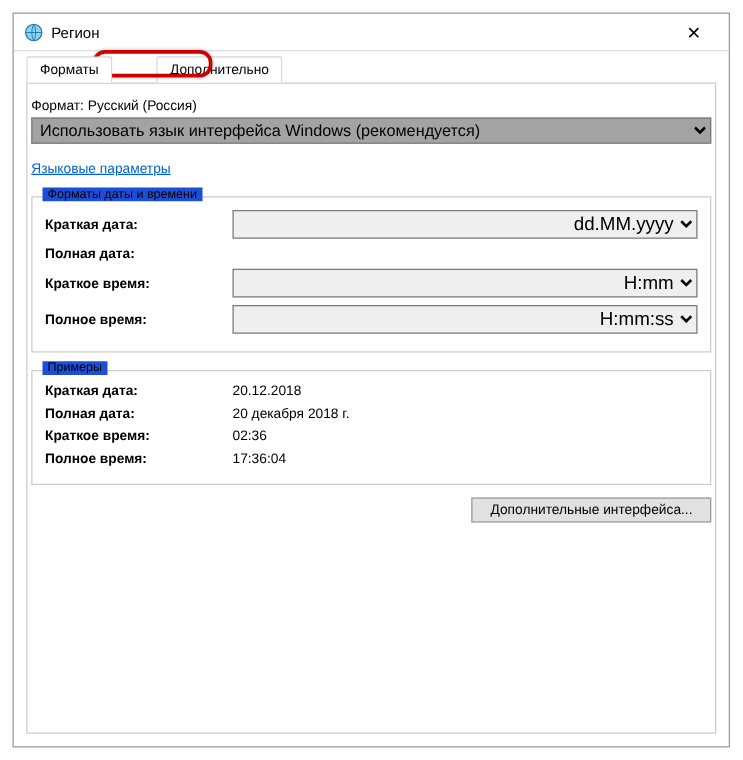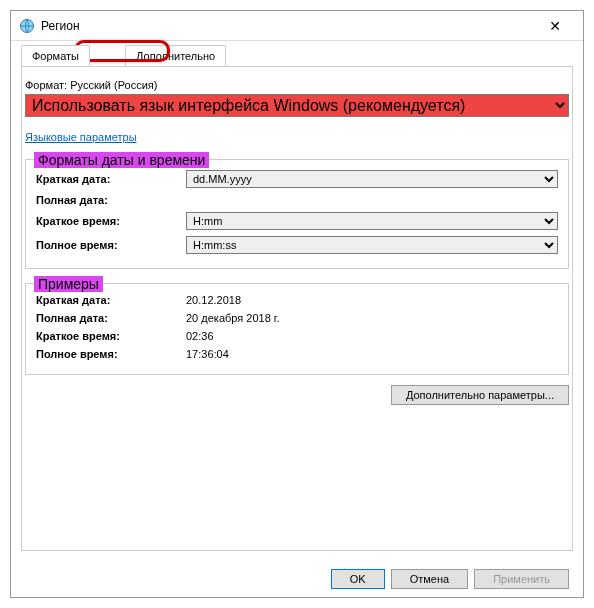--- a/index.html
+++ b/index.html
@@ -8,28 +8,28 @@
 .titlebar { height: 30px; display: flex; align-items: center; padding: 0 8px; border-bottom: 1px solid #ddd; }
 .titlebar .icon { width: 16px; height: 16px; margin-right: 6px; }
 .titlebar .title { font-size: 12px; flex: 1; }
 .titlebar .close { font-size: 14px; font-family: Arial; width: 40px; text-align: center; cursor: default; }
 .tabs { display: flex; padding: 4px 10px 0 10px; position: relative; gap: 36px; }
 .tab { font-size: 11px; padding: 4px 10px; border: 1px solid #ccc; border-bottom: none; background: #fff; margin-right: -1px; border-radius: 2px 2px 0 0; cursor: default; }
 .tab.active { position: relative; z-index: 2; }
 .tab-highlight { position: absolute; border: 3px solid #c00; border-radius: 10px; padding: 2px; pointer-events: none; box-shadow: 0 0 3px rgba(0,0,0,0.3); }
 .content { border: 1px solid #ccc; margin: 0 10px 10px 10px; padding: 12px 3px; flex: 1; font-size: 11px; overflow: hidden; }
 .lbl { font-size: 11px; margin-bottom: 3px; }
-.select { width: 100%; font-size: 16px; padding: 1px 2px; border: 1px solid #7a7a7a; background: #ef4444; }
+.select { width: 100%; font-size: 13px; padding: 1px 2px; border: 1px solid #7a7a7a; background: #a3a3a3; }
 .link { color: #0066cc; text-decoration: underline; font-size: 11px; margin: 14px 0 8px 0; display: inline-block; cursor: default; }
 .groupbox { border: 1px solid #ccc; padding: 10px 10px 8px 10px; position: relative; margin-top: 8px; }
-.groupbox .legend { position: absolute; top: -8px; left: 8px; background: #d946ef; padding: 0 4px; font-size: 14px; }
+.groupbox .legend { position: absolute; top: -8px; left: 8px; background: #1d4ed8; padding: 0 4px; font-size: 10px; }
 .row { display: flex; align-items: center; margin-bottom: 6px; }
 .row .rlabel { width: 150px; font-size: 11px; font-weight: bold; }
 .row .rsel { flex: 1; }
-.row .rsel select { width: 100%; font-size: 11px; padding: 1px 2px; border: 1px solid #7a7a7a; }
+.row .rsel select { width: 100%; font-size: 15px; padding: 1px 2px; border: 1px solid #7a7a7a; text-align: right; }
 .row .rval { font-size: 11px; }
 .btn-additional { float: right; margin-top: 10px; font-size: 11px; padding: 3px 14px; border: 1px solid #999; background: #e1e1e1; cursor: default; }
 .footer { display: flex; justify-content: flex-end; padding: 8px 14px; gap: 6px; }
 .footer button { font-size: 11px; padding: 3px 18px; border: 1px solid #999; background: #e1e1e1; cursor: default; }
 .footer button.default { border: 1px solid #0078d7; }
 .footer button:disabled { color: #999; }
 .globe { display: inline-block; }
 </style>
 </head>
 <body>
@@ -92,22 +92,17 @@
       <div class="row">
         <div class="rlabel">Краткое время:</div>
         <div class="rval">02:36</div>
       </div>
       <div class="row">
         <div class="rlabel">Полное время:</div>
         <div class="rval">17:36:04</div>
       </div>
     </div>
 
-    <button class="btn-additional">Дополнительно параметры...</button>
+    <button class="btn-additional">Дополнительные интерфейса...</button>
     <div style="clear:both;"></div>
   </div>
 
-  <div class="footer">
-    <button class="default">OK</button>
-    <button>Отмена</button>
-    <button disabled="">Применить</button>
-  </div>
 </div>
 
 </body></html>

